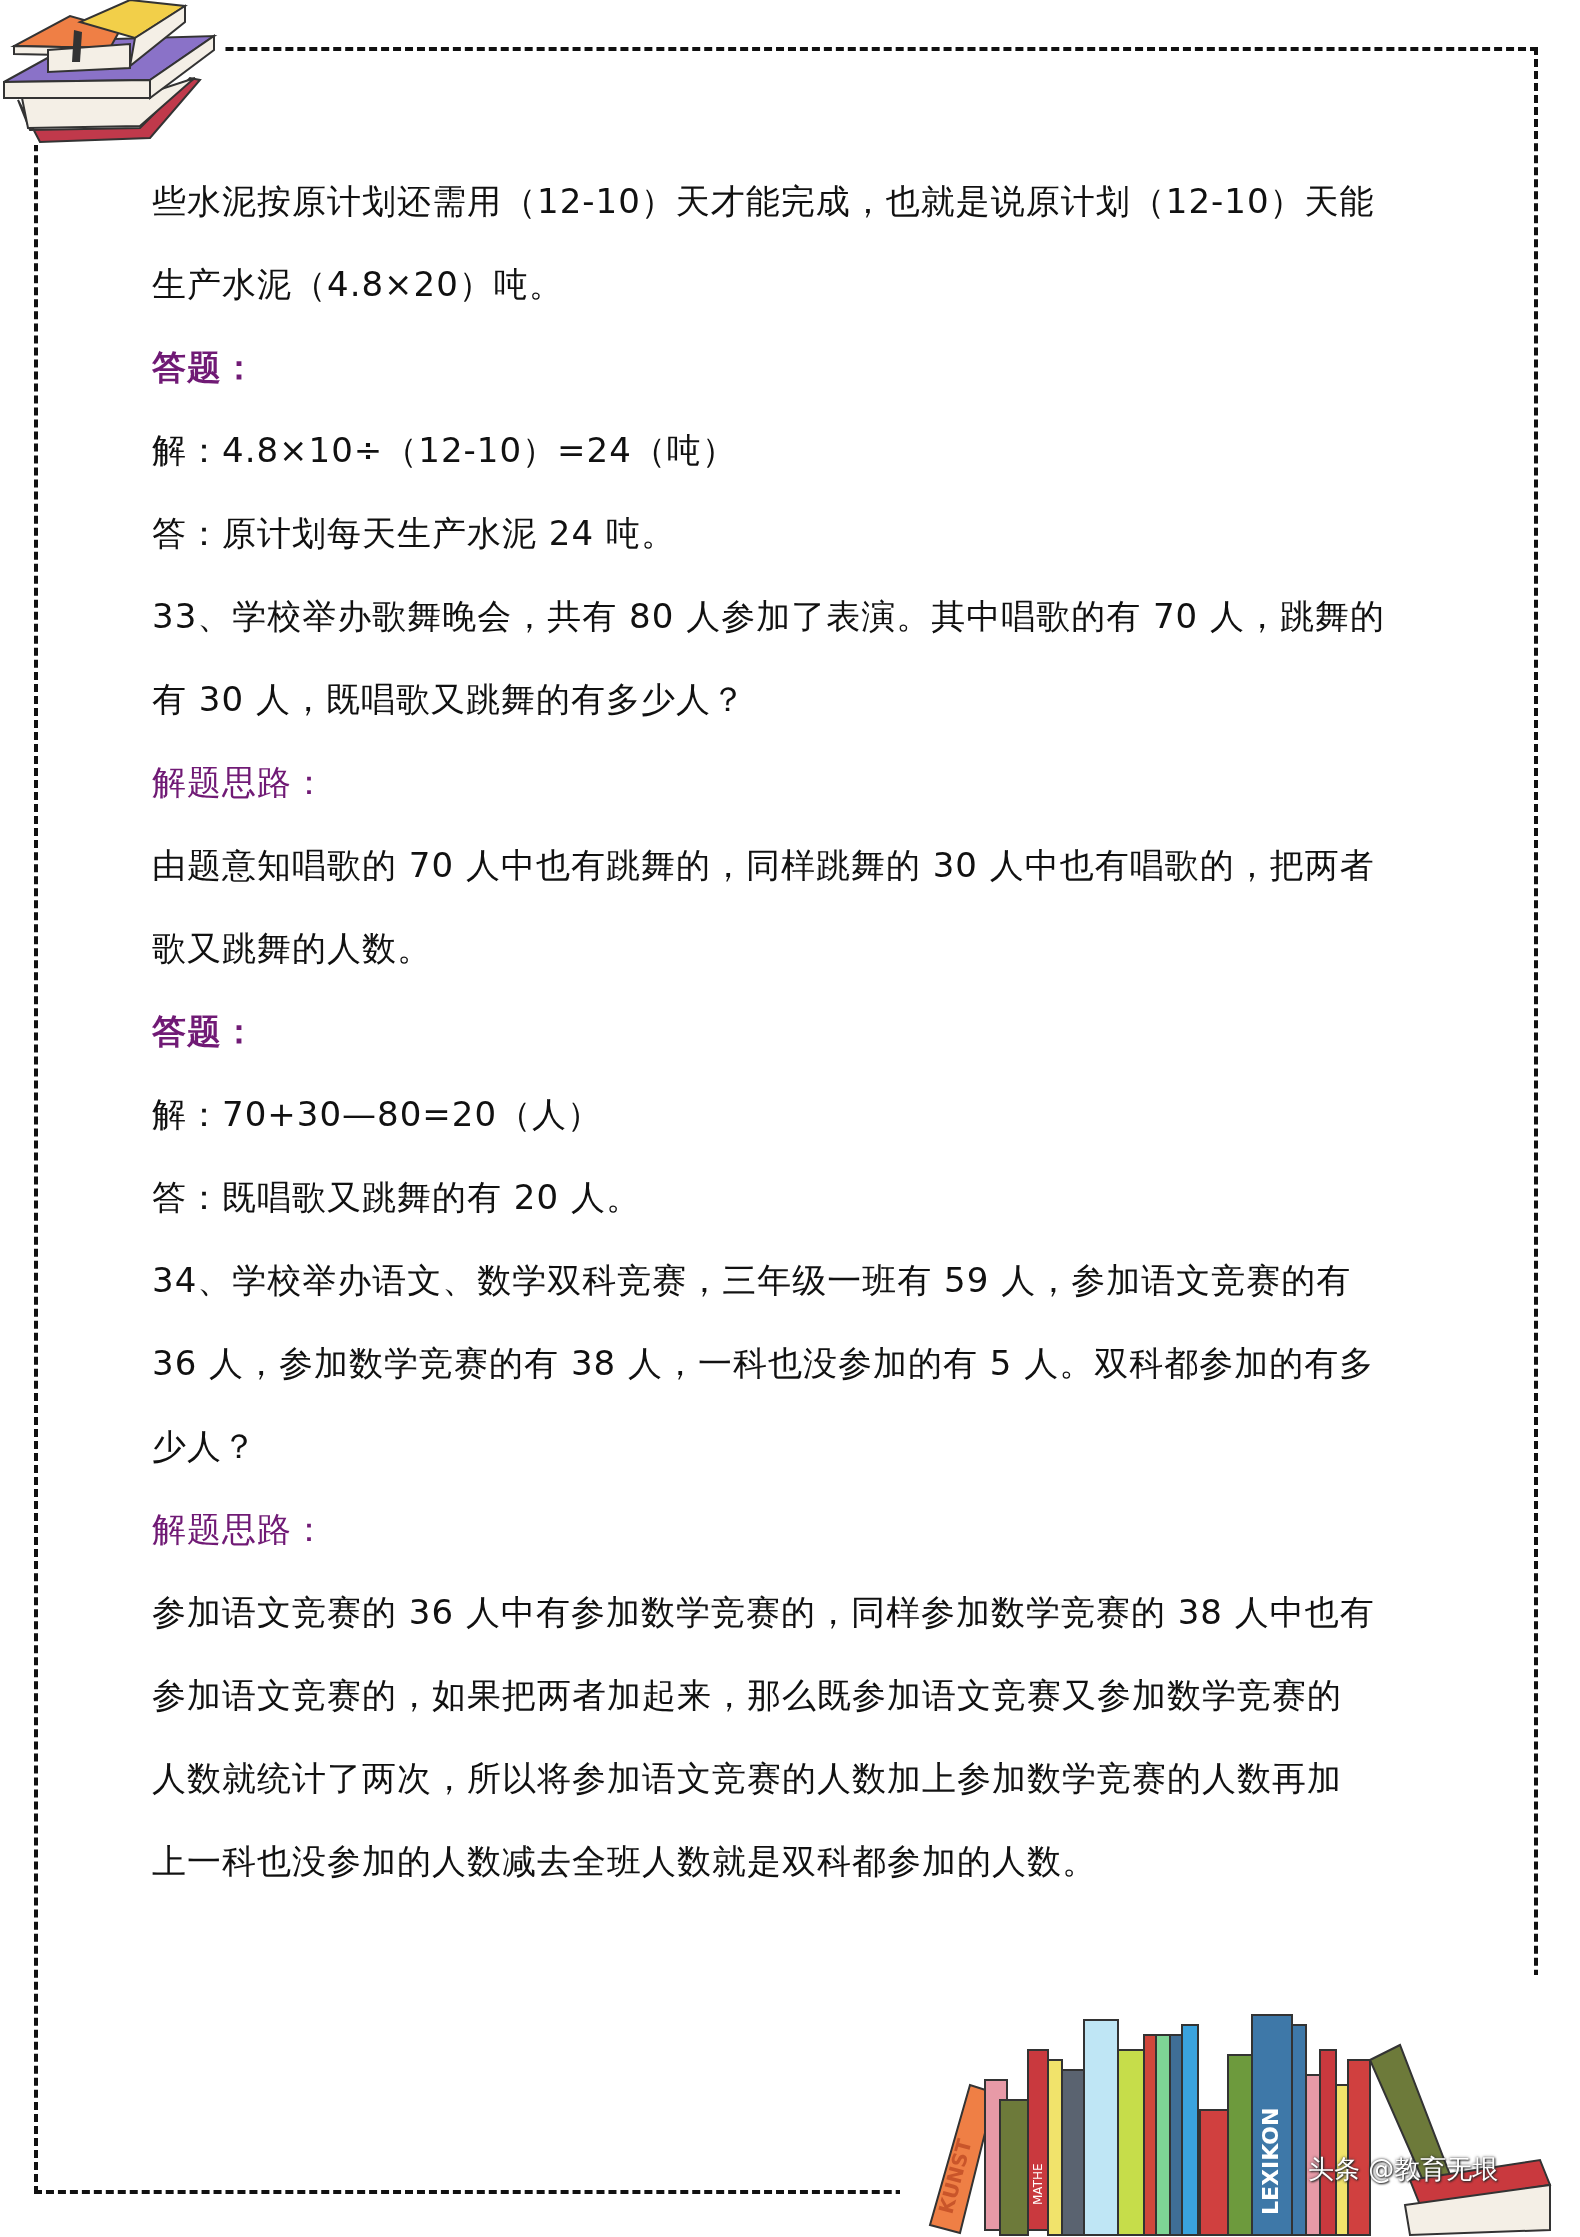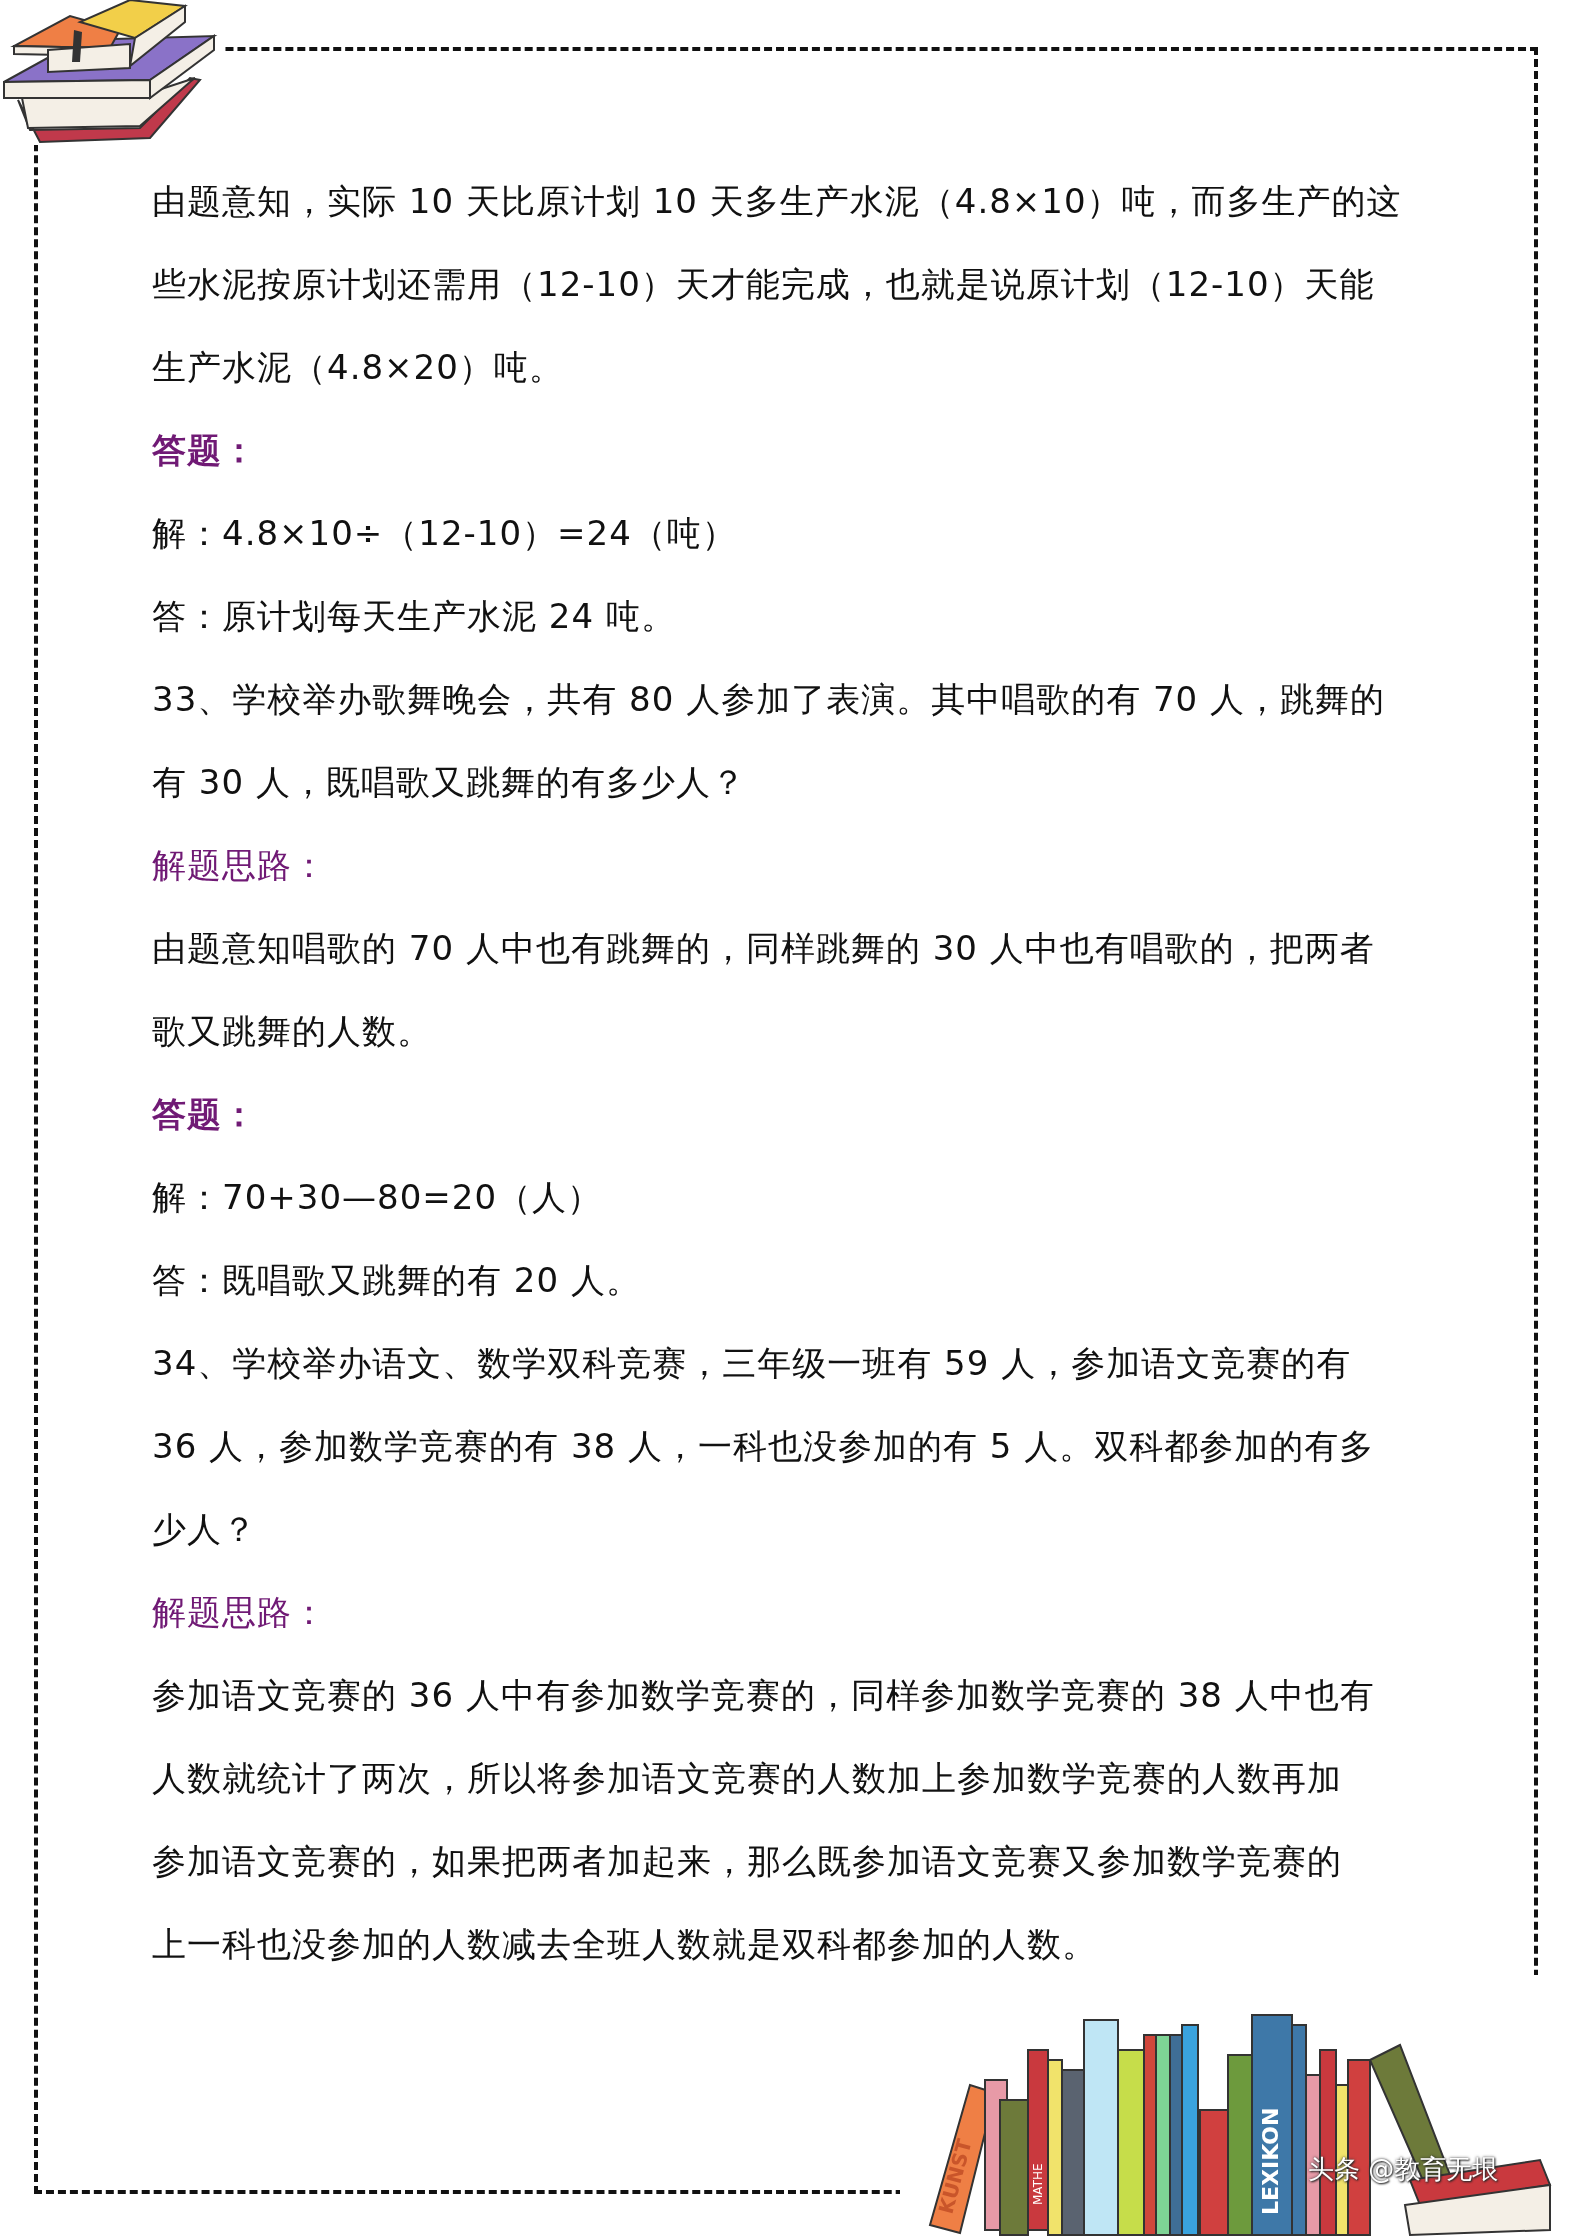--- a/index.html
+++ b/index.html
@@ -90,21 +90,20 @@
     <path d="M80 22 L135 38 L185 6 L130 0 Z" fill="#f2cf49" stroke="#333" stroke-width="2"></path>
     <path d="M48 50 L48 72 L130 68 L130 44 Z" fill="#f4efe6" stroke="#333" stroke-width="2"></path>
     <path d="M135 38 L185 6 L185 22 L130 66 Z" fill="#f4efe6" stroke="#333" stroke-width="2"></path>
 
     <path d="M74 30 L72 62 L80 62 L82 32 Z" fill="#333"></path>
   </svg>
 </div>
 
 <div class="content">
 
-  <div class="line">由题意知，实际 10 天比原计划 10 天多生产水泥（4.8×10）吨，而多生产的这</div>
   <div class="line">些水泥按原计划还需用（12-10）天才能完成，也就是说原计划（12-10）天能</div>
   <div class="line">生产水泥（4.8×20）吨。</div>
 
   <div class="line heading bold">答题：</div>
 
   <div class="line">解：4.8×10÷（12-10）=24（吨）</div>
 
   <div class="line">答：原计划每天生产水泥 24 吨。</div>
 
   <div class="line">33、学校举办歌舞晚会，共有 80 人参加了表演。其中唱歌的有 70 人，跳舞的</div>
@@ -121,22 +120,22 @@
 
   <div class="line">答：既唱歌又跳舞的有 20 人。</div>
 
   <div class="line">34、学校举办语文、数学双科竞赛，三年级一班有 59 人，参加语文竞赛的有</div>
   <div class="line">36 人，参加数学竞赛的有 38 人，一科也没参加的有 5 人。双科都参加的有多</div>
   <div class="line">少人？</div>
 
   <div class="line heading">解题思路：</div>
 
   <div class="line">参加语文竞赛的 36 人中有参加数学竞赛的，同样参加数学竞赛的 38 人中也有</div>
+  <div class="line">参加语文竞赛的，如果把两者加起来，那么既参加语文竞赛又参加数学竞赛的</div>
   <div class="line">人数就统计了两次，所以将参加语文竞赛的人数加上参加数学竞赛的人数再加</div>
-  <div class="line">参加语文竞赛的，如果把两者加起来，那么既参加语文竞赛又参加数学竞赛的</div>
   <div class="line">上一科也没参加的人数减去全班人数就是双科都参加的人数。</div>
 </div>
 
 <div class="deco-bottom">
   <svg width="680" height="262" viewBox="0 0 680 262">
 
     <path d="M30 250 L70 110 L95 118 L60 258 Z" fill="#ef7f45" stroke="#333" stroke-width="2"></path>
     <text x="52" y="240" transform="rotate(-75 52 240)" font-size="20" font-family="DejaVu Sans, sans-serif" font-weight="bold" fill="#c9552a">KUNST</text>
 
     <rect x="85" y="105" width="22" height="150" fill="#e79aa7" stroke="#333" stroke-width="2"></rect>

